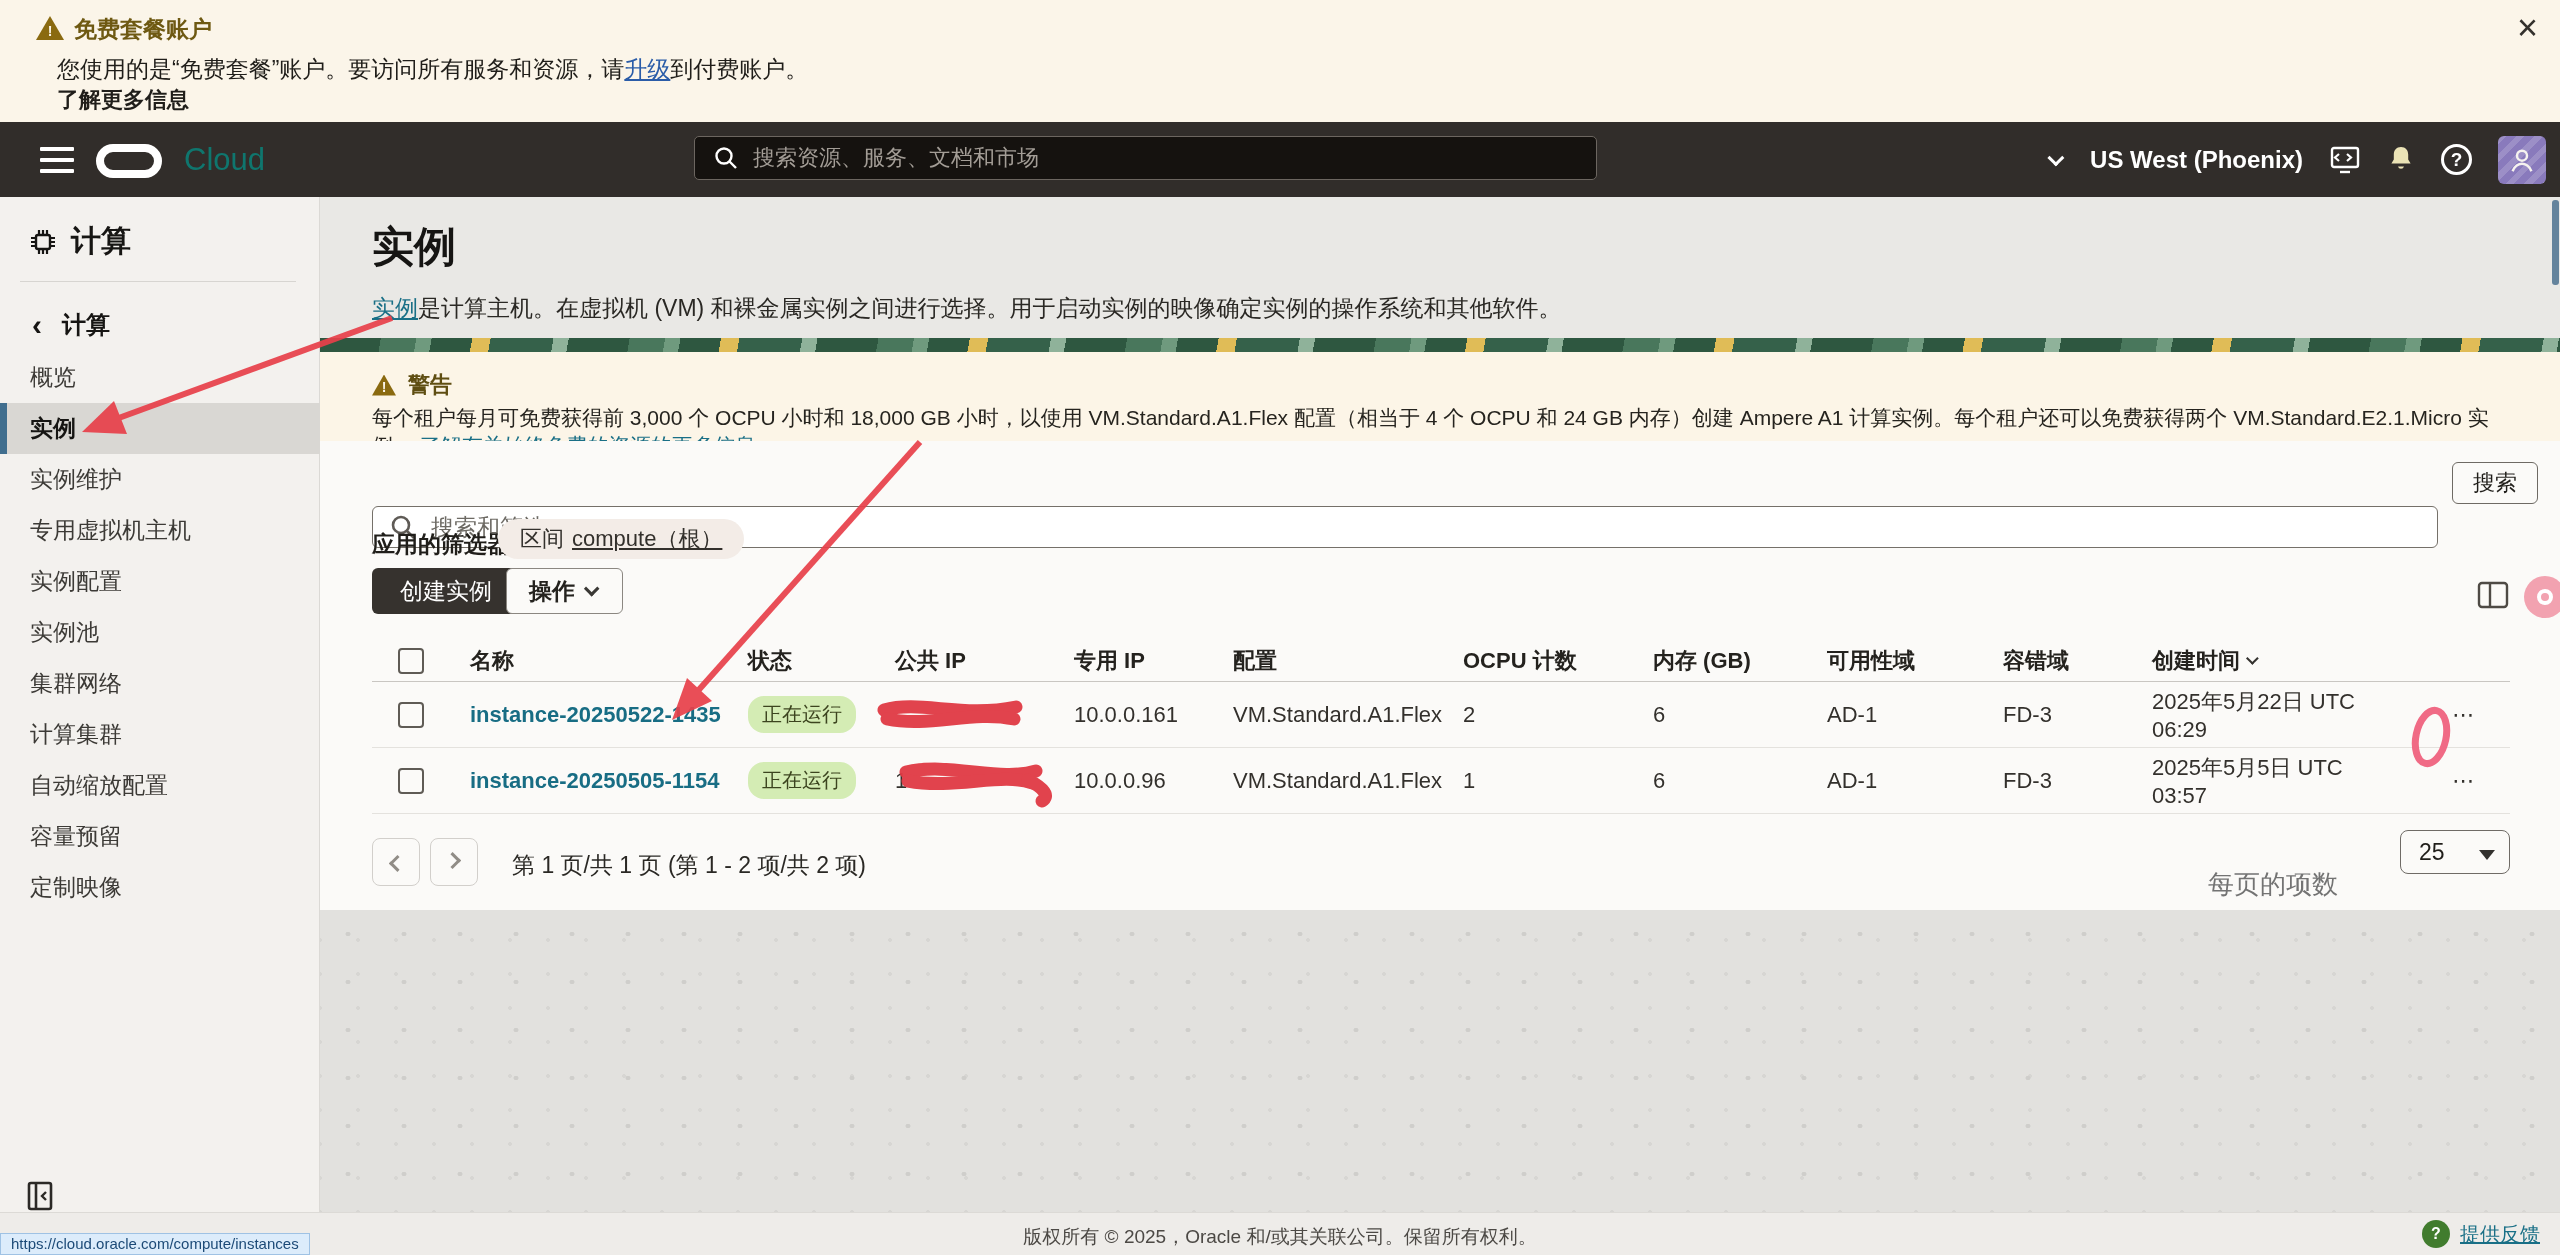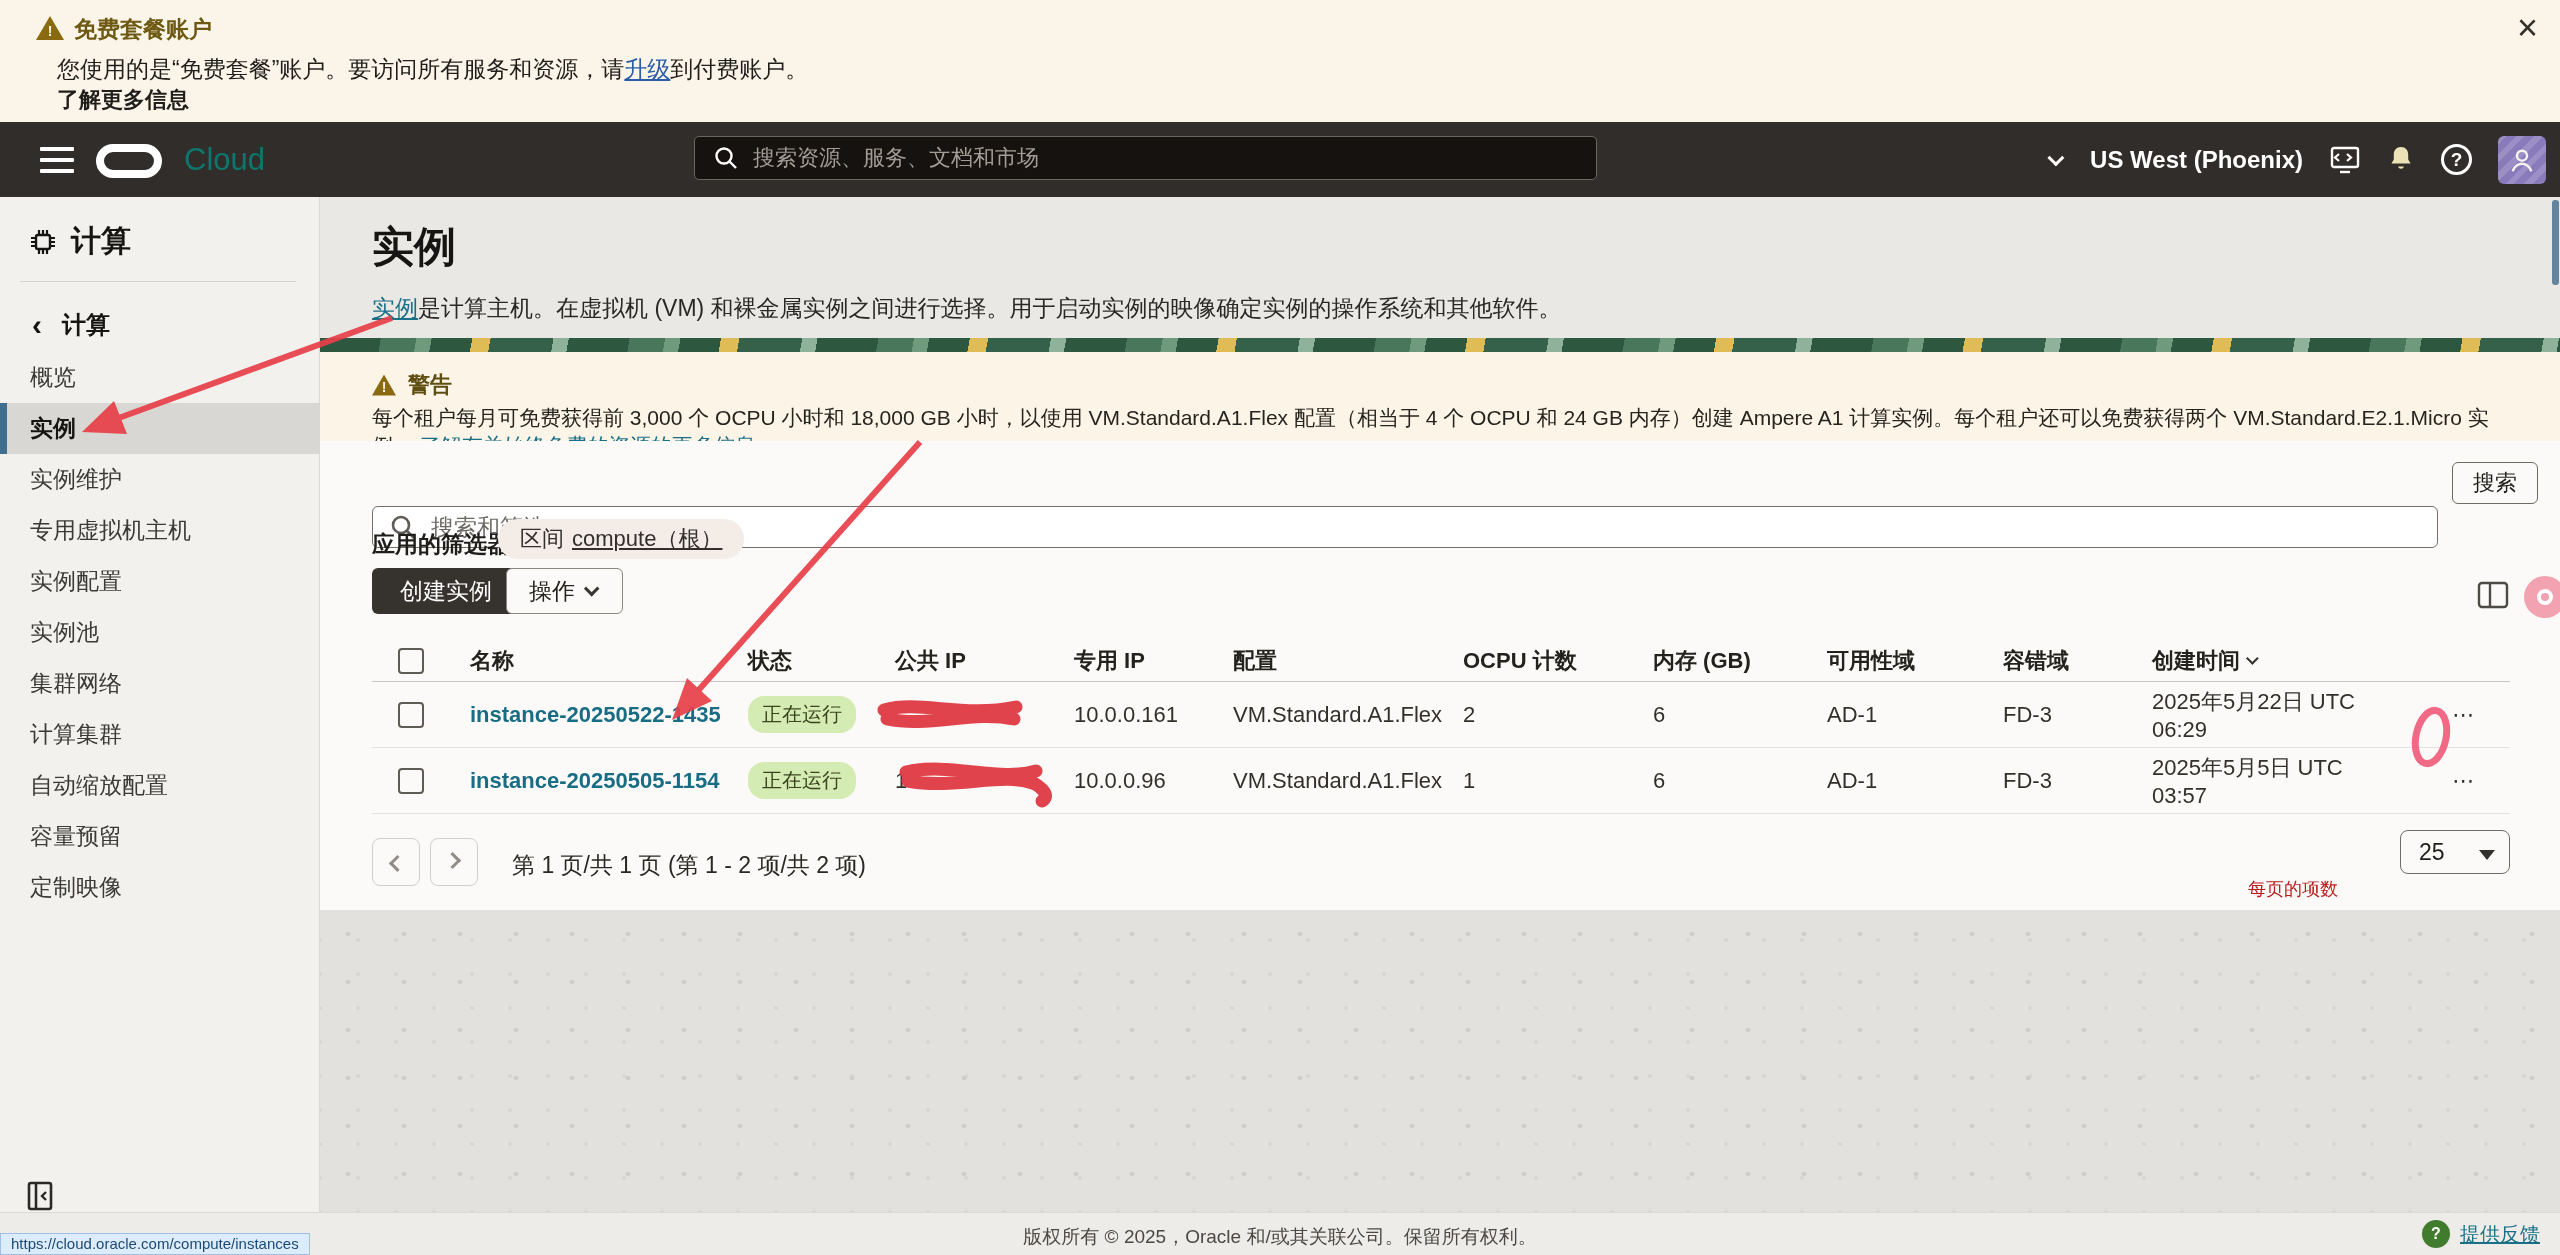--- a/index.html
+++ b/index.html
@@ -83,21 +83,21 @@
   .search-btn { position:absolute; left:2132px; top:21px; width:86px; height:42px; background:#fbfaf8;
                 border:1px solid #6e6a64; border-radius:6px; font-size:22px; color:#201e1a;
                 font-family:inherit; cursor:pointer; }
   .filters-label { position:absolute; left:52px; top:88px; font-size:23px; font-weight:700; color:#201e1a; }
   .chip { position:absolute; left:178px; top:78px; height:40px; border-radius:20px; background:#f3ece7;
           display:flex; align-items:center; padding:0 22px; font-size:22px; color:#33302c; cursor:pointer; }
   .chip .val { text-decoration:underline; margin-left:8px; }
   .create-btn { position:absolute; left:52px; top:127px; height:46px; padding:0 28px; background:#36322e;
                 color:#fff; font-size:23px; border:none; border-radius:6px; font-family:inherit; cursor:pointer; }
   .actions-btn { position:absolute; left:186px; top:127px; height:46px; padding:0 22px; background:#fbfaf8;
-                 color:#24221e; font-size:23px; font-weight:400; border:1px solid #8b8781; border-radius:6px;
+                 color:#24221e; font-size:23px; font-weight:700; border:1px solid #8b8781; border-radius:6px;
                  font-family:inherit; cursor:pointer; display:flex; align-items:center; gap:14px; }
   .dchev { display:inline-block; width:11px; height:11px; border-left:3px solid #3a3835; border-bottom:3px solid #3a3835;
            transform:rotate(-45deg) translateY(-4px); }
   .col-icon { position:absolute; left:2156px; top:137px; cursor:pointer; }
   .pink-fab { position:absolute; left:2204px; top:135px; width:42px; height:42px; border-radius:50%;
               background:#f2a2b0; cursor:pointer; display:flex; align-items:center; justify-content:center; }
   .pink-fab i { width:16px; height:16px; border:4px solid #fff; border-radius:50%; }
 
   
   .tbl { position:absolute; left:52px; top:199px; width:2138px; }
@@ -115,21 +115,21 @@
            transform:rotate(-45deg) translateY(-3px); }
 
   
   .pager-btn { position:absolute; top:397px; width:48px; height:48px; background:#fbfaf8; border:1px solid #d2cfcb;
                border-radius:8px; cursor:pointer; display:flex; align-items:center; justify-content:center; }
   .pg-prev { left:52px; } .pg-next { left:110px; }
   .pchev { display:inline-block; width:12px; height:12px; border-left:3px solid #908c86; border-bottom:3px solid #908c86; }
   .pg-prev .pchev { transform:rotate(45deg) translateX(2px); }
   .pg-next .pchev { transform:rotate(-135deg) translateX(2px); }
   .page-info { position:absolute; left:192px; top:409px; font-size:23px; color:#2a2824; }
-  .perpage-label { position:absolute; right:222px; top:436px; font-size:18px; color:#b91c1c; }
+  .perpage-label { position:absolute; right:222px; top:426px; font-size:26px; color:#737373; }
   .perpage { position:absolute; left:2080px; top:389px; width:110px; height:44px; border:1px solid #6f6b66;
              border-radius:8px; background:#fbfaf8; cursor:pointer; display:flex; align-items:center; }
   .perpage span { font-size:23px; color:#201e1a; margin-left:18px; }
   .caret { position:absolute; right:14px; top:19px; width:0; height:0; border-left:8px solid transparent;
            border-right:8px solid transparent; border-top:10px solid #33312e; }
 
   .speckle { position:absolute; left:320px; top:910px; width:2240px; height:302px; background-color:#e2e1de;
     background-image:radial-gradient(#cfcecb 2.2px, transparent 2.8px), radial-gradient(#d7d6d3 1.8px, transparent 2.3px);
     background-size:56px 48px, 38px 34px; background-position:0 0, 19px 13px; }
 

